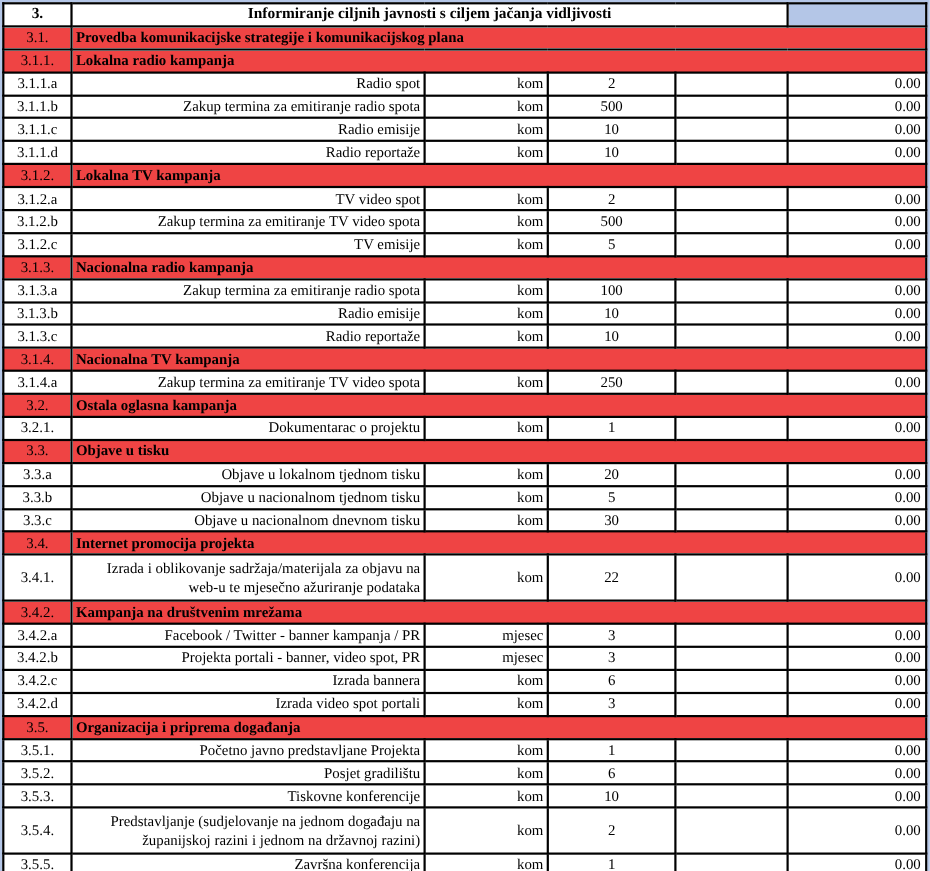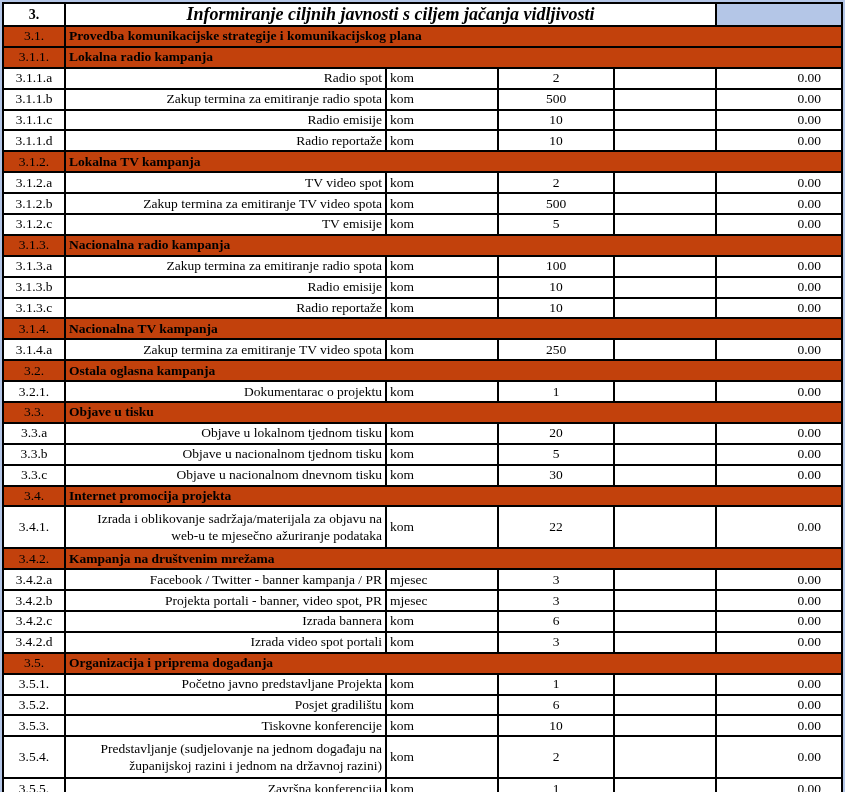--- a/index.html
+++ b/index.html
@@ -29,39 +29,38 @@
     font-size: 13.5px;
     color: #000000;
     overflow: hidden;
     vertical-align: middle;
     white-space: nowrap;
   }
   tr.regular { height: 20.9px; }
   tr.tall    { height: 41.8px; }
   td.num   { text-align: center; padding: 0 2px; }
   td.desc  { text-align: right; }
-  td.unit  { text-align: left; }
+  td.unit  { text-align: right; }
   td.qty   { text-align: center; }
   td.price { text-align: left; }
-  td.total { text-align: right; padding-right: 20px; }
+  td.total { text-align: right; padding-right: 4px; }
   td.wrap  { white-space: normal; line-height: 1.28; }
   tr.category td {
-    background: #c2410c;
+    background: #ef4444;
   }
   td.cat { text-align: left; font-weight: bold; }
   tr.header-row td.hnum {
     font-weight: bold;
     font-size: 14px;
     text-align: center;
   }
   tr.header-row td.htitle {
     font-weight: bold;
-    font-size: 18px;
+    font-size: 14px;
     text-align: center;
-    font-style: italic;
   }
   tr.header-row td.haccent {
     background: #b4c6e7;
   }
 </style>
 </head>
 <body>
 
 <div class="table-wrap">
   <table>

